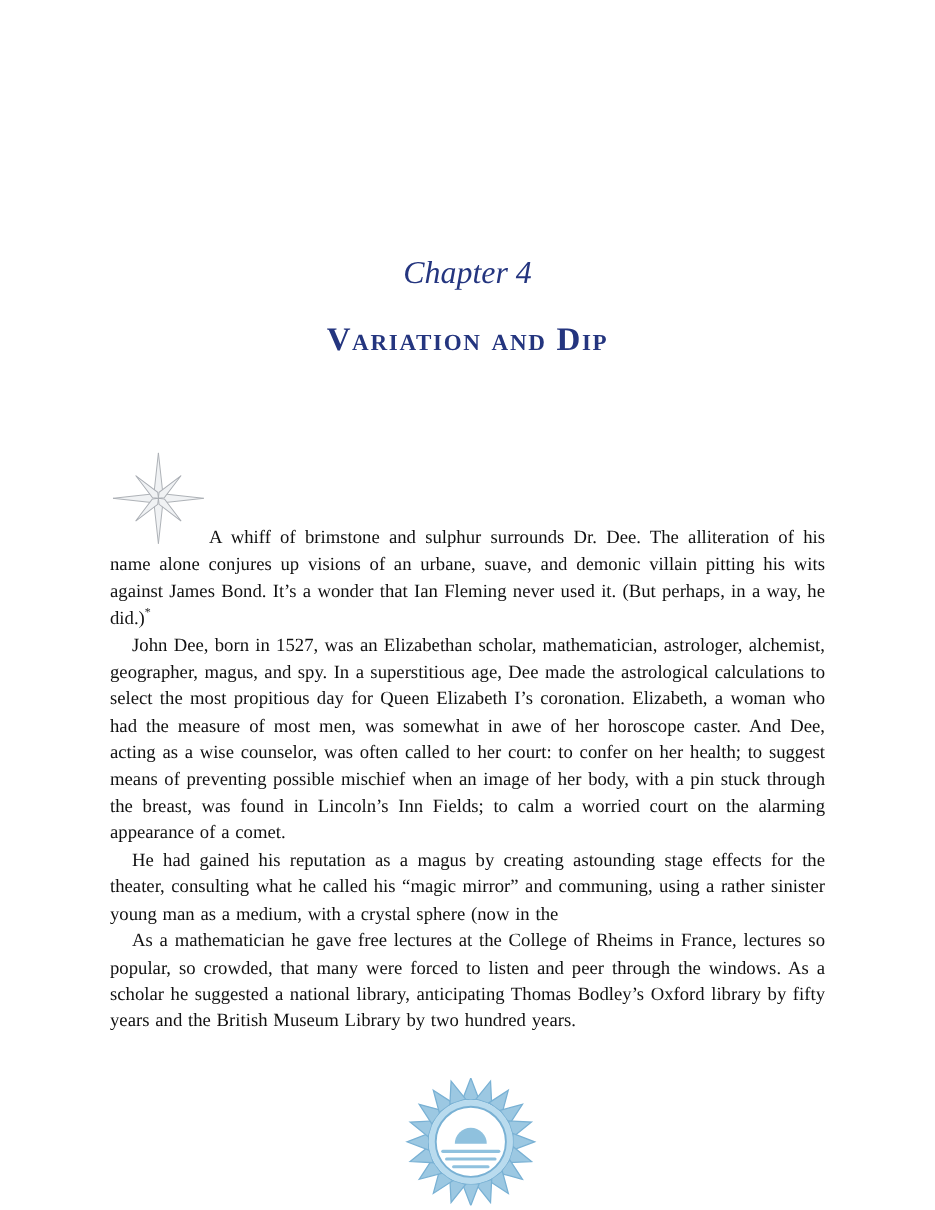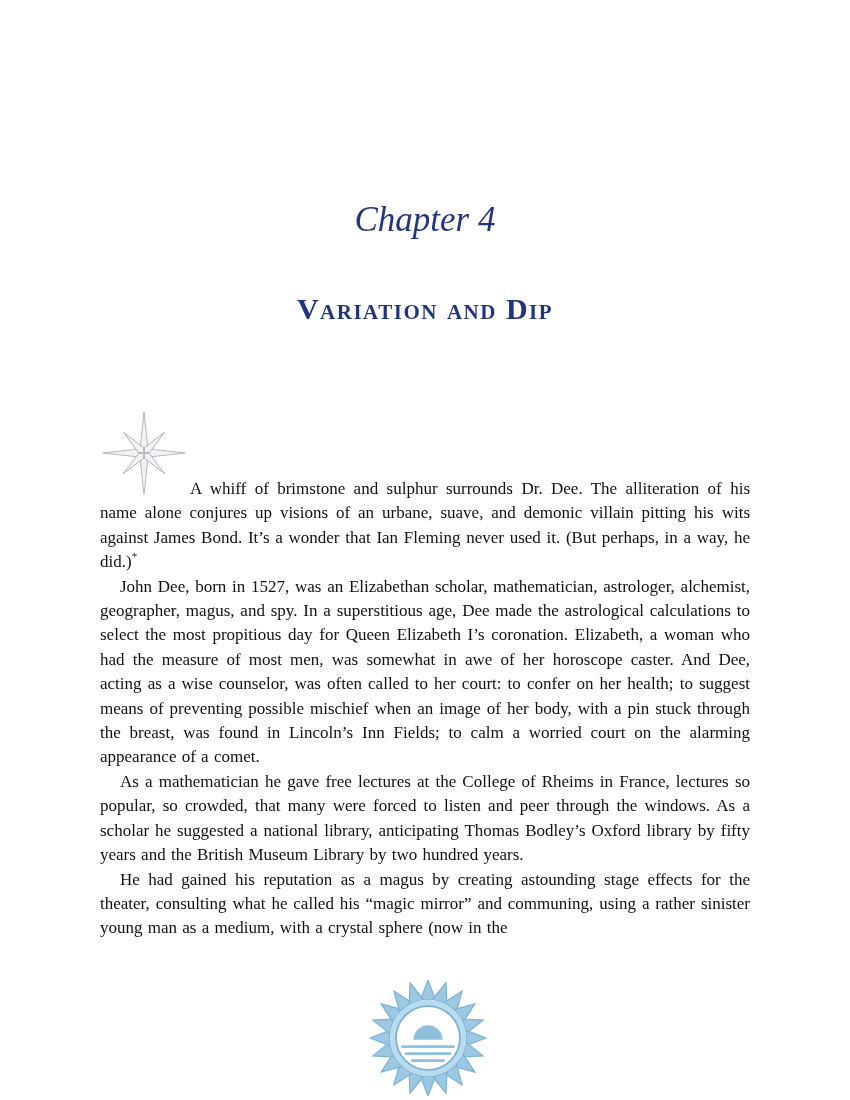--- a/index.html
+++ b/index.html
@@ -14,26 +14,26 @@
   html,body{margin:0;padding:0;background:#ffffff;}
   .page{
     position:relative;
     width:850px;height:1100px;
     background:#ffffff;
     overflow:hidden;
     font-family:"Liberation Serif", serif;
     color:var(--text-color,#111);
   }
   .chapter-title{
-    position:absolute;top:200px;left:0;right:0;
+    position:absolute;top:232px;left:0;right:0;
     text-align:center;
     font-family:"Liberation Serif", serif;
     font-style:italic;
     font-weight:normal;
-    font-size:35px;
+    font-size:29px;
     color:var(--heading-color,#24357f);
     margin:0;
   }
   .section-title{
     position:absolute;top:276px;left:0;right:0;
     text-align:center;
     font-family:"Liberation Serif", serif;
     font-variant:small-caps;
     font-weight:bold;
     font-size:30px;
@@ -103,22 +103,22 @@
       <use href="#spikeS" transform="rotate(45 50 50)"></use>
       <use href="#spikeS" transform="rotate(135 50 50)"></use>
       <use href="#spikeS" transform="rotate(225 50 50)"></use>
       <use href="#spikeS" transform="rotate(315 50 50)"></use>
     </g>
   </svg>
 
   <div class="body-text">
     <p class="first"><span>A whiff of brimstone and sulphur surrounds Dr. Dee. The alliteration of his name alone conjures up visions of an urbane, suave, and demonic villain pitting his wits against James Bond. It’s a wonder that Ian Fleming never used it. (But perhaps, in a way, he did.)</span><sup>*</sup></p>
     <p>John Dee, born in 1527, was an Elizabethan scholar, mathematician, astrologer, alchemist, geographer, magus, and spy. In a superstitious age, Dee made the astrological calculations to select the most propitious day for Queen Elizabeth I’s coronation. Elizabeth, a woman who had the measure of most men, was somewhat in awe of her horoscope caster. And Dee, acting as a wise counselor, was often called to her court: to confer on her health; to suggest means of preventing possible mischief when an image of her body, with a pin stuck through the breast, was found in Lincoln’s Inn Fields; to calm a worried court on the alarming appearance of a comet.</p>
+    <p>He had gained his reputation as a magus by creating astounding stage effects for the theater, consulting what he called his “magic mirror” and communing, using a rather sinister young man as a medium, with a crystal sphere (now in the</p>
     <p>As a mathematician he gave free lectures at the College of Rheims in France, lectures so popular, so crowded, that many were forced to listen and peer through the windows. As a scholar he suggested a national library, anticipating Thomas Bodley’s Oxford library by fifty years and the British Museum Library by two hundred years.</p>
-    <p>He had gained his reputation as a magus by creating astounding stage effects for the theater, consulting what he called his “magic mirror” and communing, using a rather sinister young man as a medium, with a crystal sphere (now in the</p>
   </div>
 
   <div class="watermark">
     <svg class="wm-logo" viewBox="0 0 100 100" aria-hidden="true">
       <defs>
         <path id="ray" d="M50 0 L56.5 17 L43.5 17 Z"></path>
       </defs>
       <g fill="#9cc8e2" stroke="#79b1d4" stroke-width="1">
         <use href="#ray"></use>
         <use href="#ray" transform="rotate(18 50 50)"></use>

